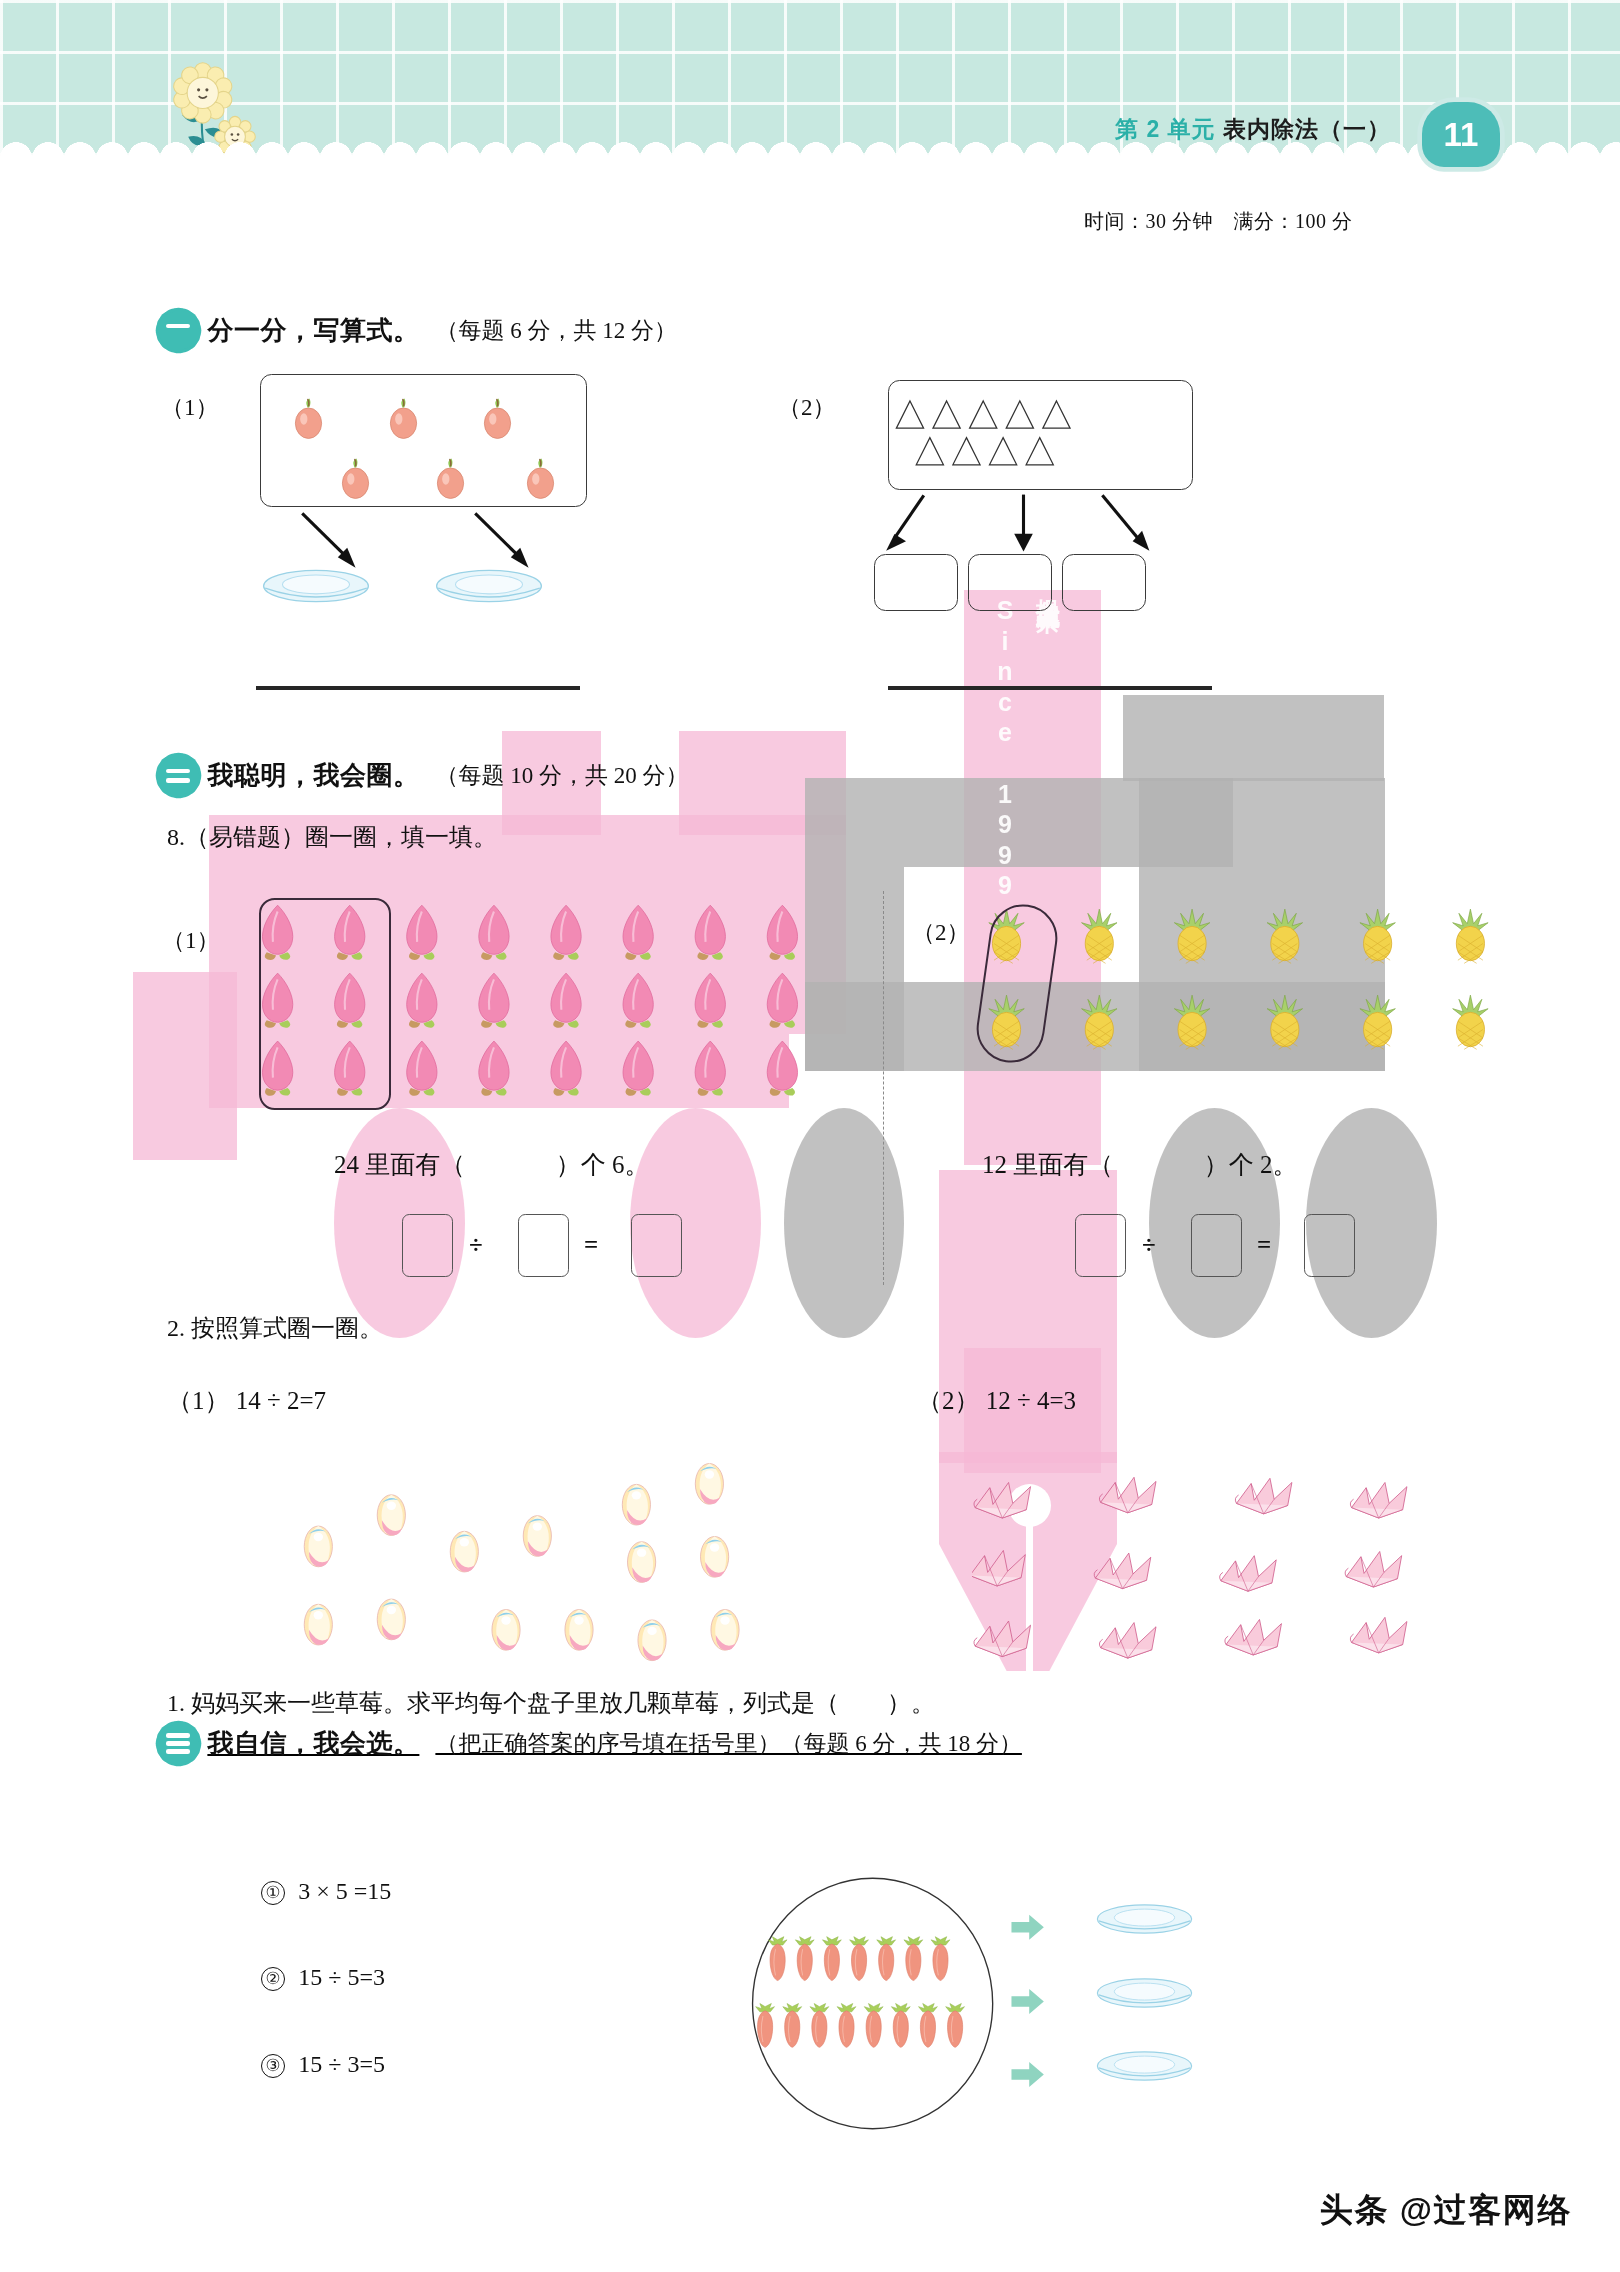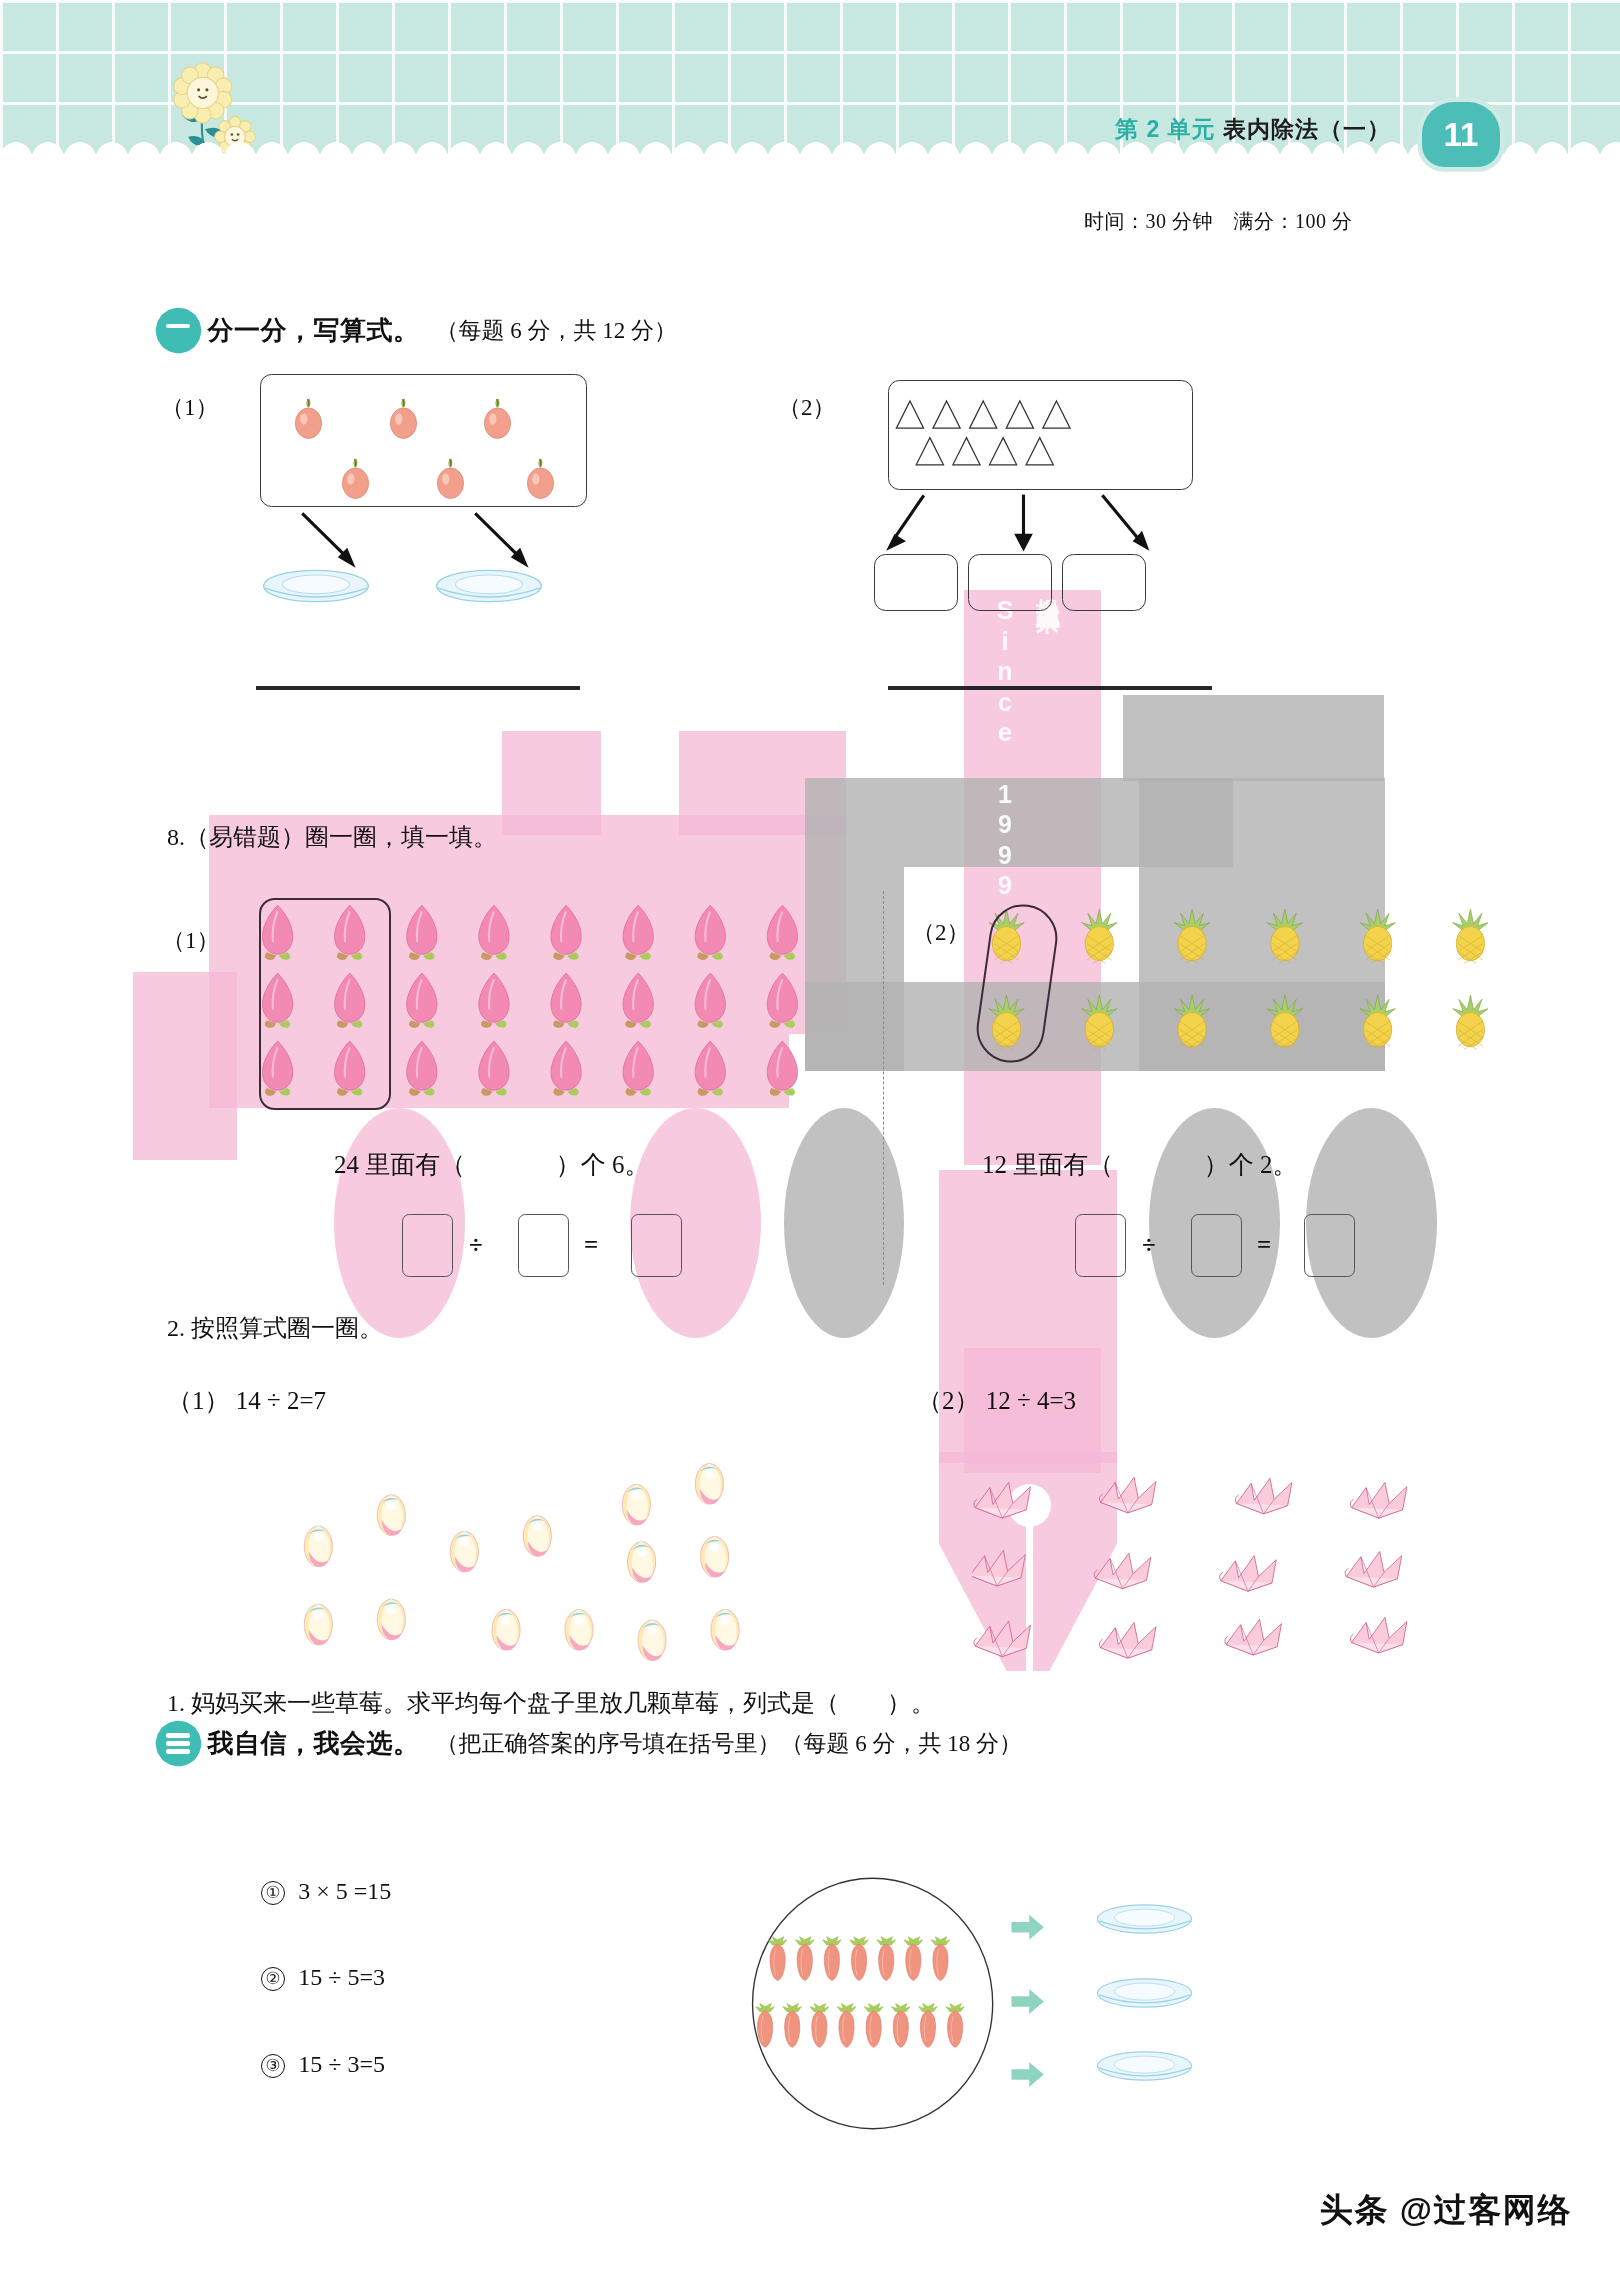--- a/index.html
+++ b/index.html
@@ -347,20 +347,32 @@
       <path d="M14 6 L82 88" stroke="#111" stroke-width="6" fill="none"></path>
       <path d="M104 112 L72 94 L90 74 Z" fill="#111"></path>
     </svg>
 
   <div class="round-box" style="left:874px;top:554px;width:84px;height:57px;"></div>
   <div class="round-box" style="left:968px;top:554px;width:84px;height:57px;"></div>
   <div class="round-box" style="left:1062px;top:554px;width:84px;height:57px;"></div>
 
   <div class="answer-line" style="left:888px;top:686px;width:324px;"></div>
 
+  <div class="sec-head" style="left:159px;top:756px;">
+    <div class="sec-flower">
+      <div class="petal"></div>
+      <div class="petal r22"></div>
+      <div class="petal r45"></div>
+      <div class="petal r67"></div>
+      <div class="bar b1"></div>
+      <div class="bar b2"></div>
+    </div>
+    <span class="sec-title">我聪明，我会圈。</span>
+    <span class="sec-pts">（每题 10 分，共 20 分）</span>
+  </div>
 
   <div class="q-num" style="left:167px;top:821px;">8.（易错题）圈一圈，填一填。</div>
 
   <div class="q-label" style="left:162px;top:925px;">（1）</div>
   <svg style="position:absolute;left:256px;top:900px;width:583px;height:209px;" viewBox="0 0 1115 400">
     <defs>
       <g id="pk">
         <path d="M31 6 C13 24 2 48 2 66 C2 86 15 100 31 100 C47 100 60 86 60 66 C60 48 49 24 31 6 Z" fill="#f28ab4" stroke="#e06a9c" stroke-width="1.5"></path>
         <path d="M31 18 C24 34 20 54 22 76" stroke="#f9c6dc" stroke-width="4" fill="none" opacity=".85"></path>
         <path d="M10 96 q-8 10 2 14 q12 3 16 -8z" fill="#c79a62"></path>
@@ -510,21 +522,21 @@
     <use href="#cr" x="-10" y="130"></use>
       <use href="#cr" x="230" y="135"></use>
       <use href="#cr" x="470" y="140"></use>
       <use href="#cr" x="710" y="132"></use>
     <use href="#cr" x="0" y="265"></use>
       <use href="#cr" x="240" y="268"></use>
       <use href="#cr" x="480" y="262"></use>
       <use href="#cr" x="720" y="258"></use>
   </svg>
 
-  <div class="sec-head" style="left:159px;top:1724px;">
+  <div class="sec-head" style="left:159px;top:1724px;text-decoration:underline;">
     <div class="sec-flower">
       <div class="petal"></div>
       <div class="petal r22"></div>
       <div class="petal r45"></div>
       <div class="petal r67"></div>
       <div class="bar b1" style="top:9.4px"></div>
       <div class="bar b2" style="top:17px"></div>
       <div class="bar b2" style="top:25px"></div>
     </div>
     <span class="sec-title">我自信，我会选。</span>

